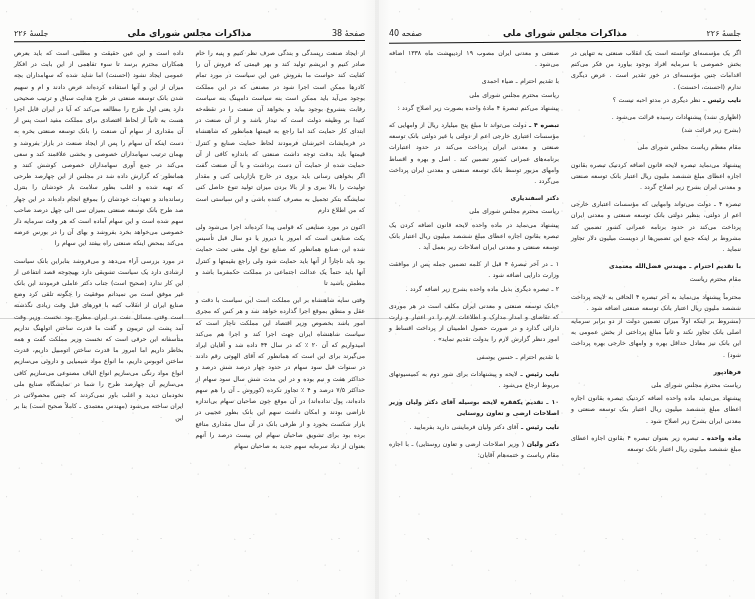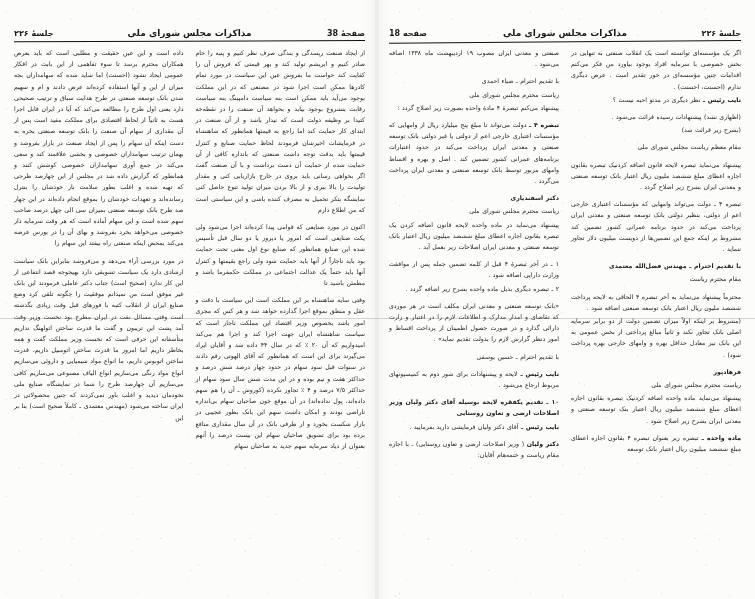--- a/index.html
+++ b/index.html
@@ -51,21 +51,21 @@
     position:relative;
     display:flex;align-items:flex-end;justify-content:space-between;
     height:20px;
     font-size:8.5px;font-weight:bold;color:#1b1b1b;
     letter-spacing:.1px;
   }
   .runhead .rh-center{
     position:absolute;left:0;right:0;text-align:center;
     font-size:9px;font-weight:bold;
   }
-  .runhead .rh-side{position:relative;z-index:2;font-size:8px;font-weight:bold;}
+  .runhead .rh-side{position:relative;z-index:2;font-size:8px;font-weight:normal;}
   .rule{
     height:0;border-bottom:1.6px solid #111;
     margin:2px 0 6px 0;
     transform:rotate(-0.45deg);
     transform-origin:right center;
   }
   .page-right .rule{transform:rotate(-0.2deg);}
 
   
   .cols{display:flex;gap:12px;direction:rtl;}
@@ -111,21 +111,21 @@
 
 <div id="scan"></div>
 
 <div class="spread">
 
   <div class="page page-left">
 
     <div class="runhead">
       <span class="rh-side">جلسهٔ ۲۲۶</span>
       <span class="rh-center">مذاکرات مجلس شورای ملی</span>
-      <span class="rh-side">صفحه 18</span>
+      <span class="rh-side">صفحه 40</span>
     </div>
     <div class="rule"></div>
 
     <div class="cols">
 
       <div class="col">
         <p>اگر یک مؤسسه‌ای توانسته است یک انقلاب صنعتی به تنهایی در بخش خصوصی با سرمایه افراد بوجود بیاورد من فکر می‌کنم اقدامات چنین مؤسسه‌ای در خور تقدیر است . عرض دیگری ندارم (احسنت، احسنت) .</p>
         <p class="gap">
           <span class="spk">نایب رئیس ـ</span>
           <span>نظر دیگری در مدتو احبه نیست ؟</span>

